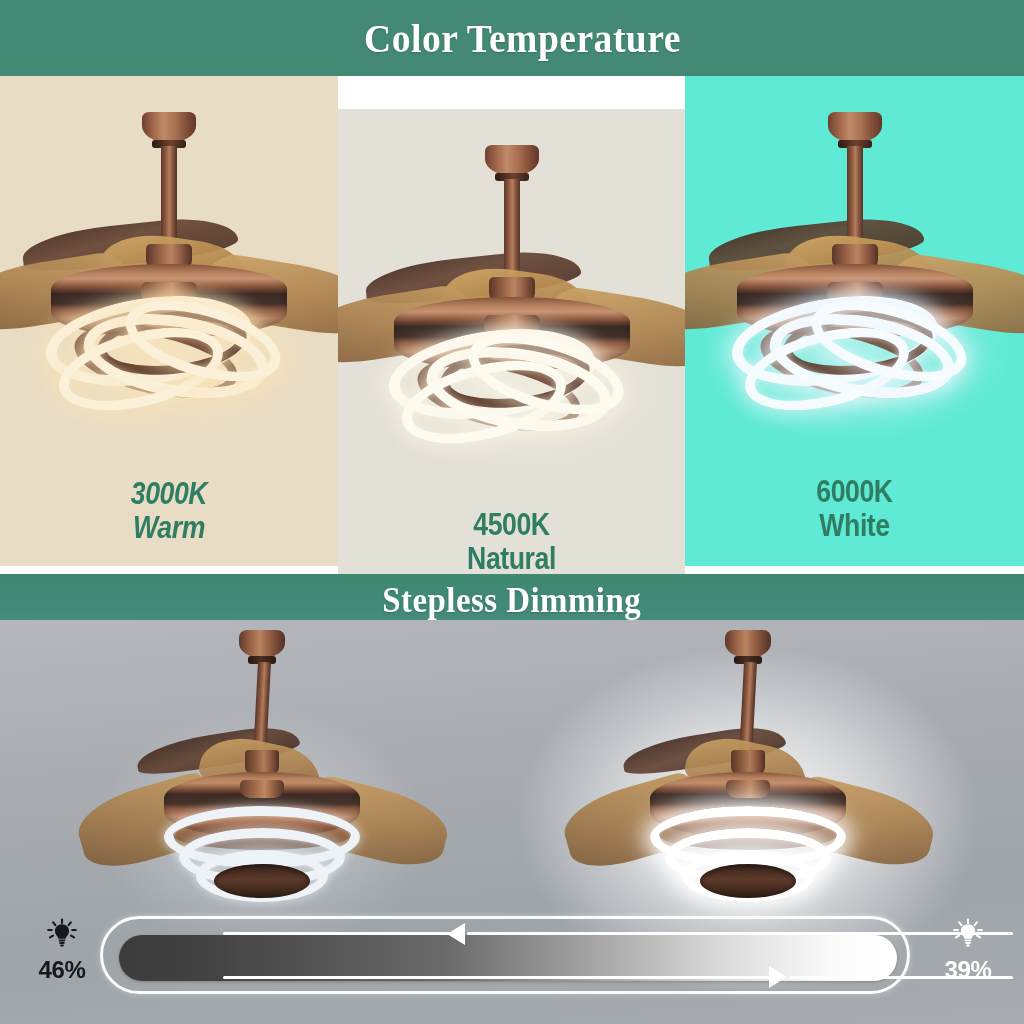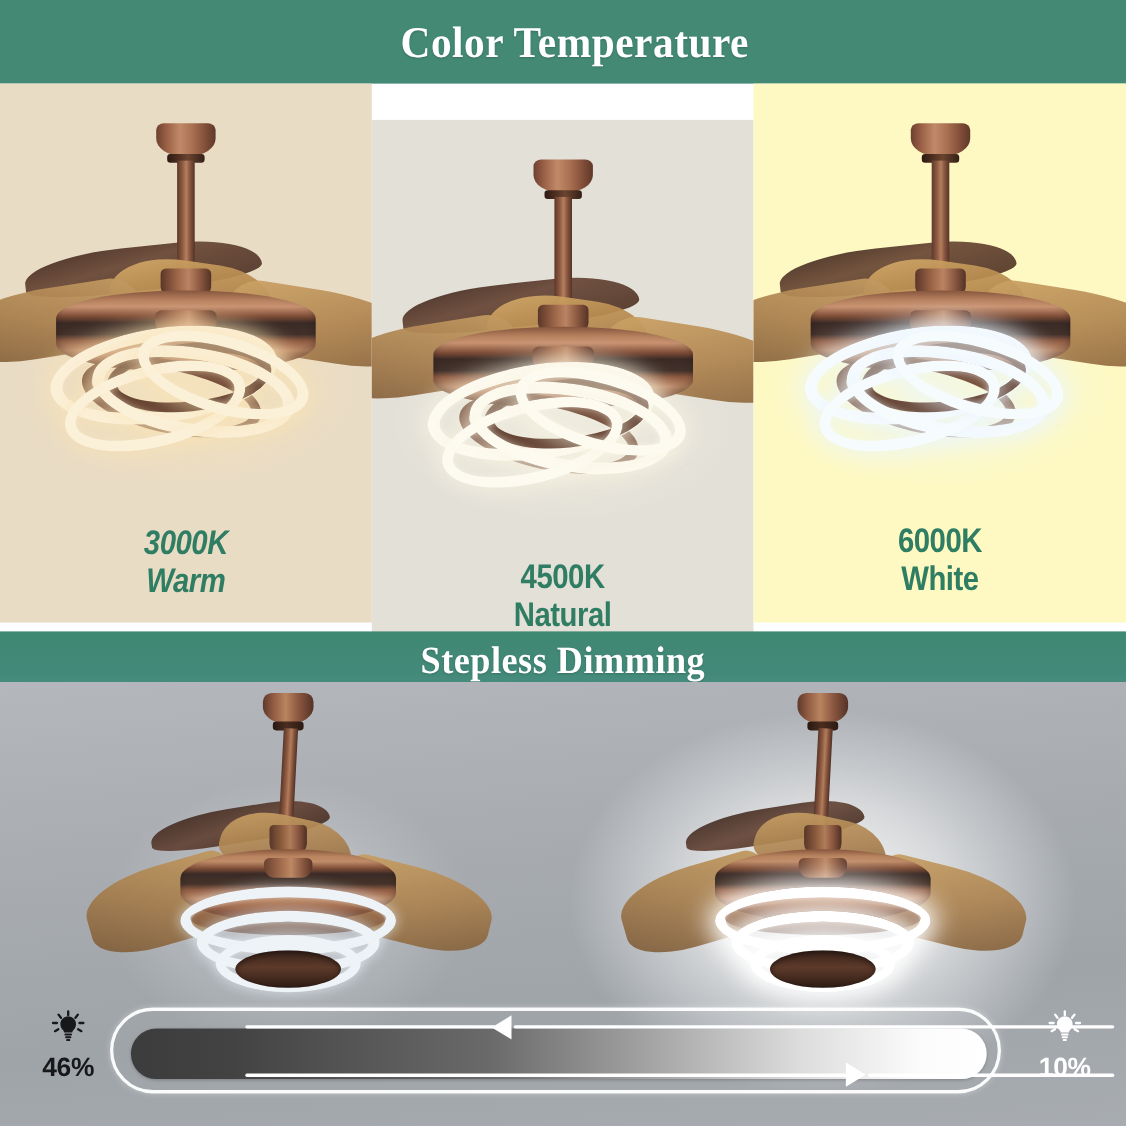--- a/index.html
+++ b/index.html
@@ -32,21 +32,21 @@
   .hdr-b .section-title { font-size:35px; }
 
   
   .ct-strip {
     position:absolute; left:0; top:76px; width:1024px; height:490px;
     display:flex;
   }
   .ct-panel { position:relative; height:100%; overflow:hidden; }
   .ct-panel.p1 { width:338px; background:#e9dcc5;font-style:italic; }
   .ct-panel.p2 { width:347px; background:#e3e0d8;margin-top:33px; }
-  .ct-panel.p3 { width:339px; background:#fef9c3; }
+  .ct-panel.p3 { width:339px; background:#5eead4; }
 
   .ct-label {
     position:absolute; bottom:22px; left:0; width:100%;
     text-align:center;
     color:#2f7d62;
     font-weight:bold;
     line-height:1.12;
     transform:scaleX(.86);
   }
   .ct-label .k { display:block; font-size:31px; letter-spacing:-.5px; }
@@ -500,17 +500,17 @@
               <line x1="30.8" y1="12" x2="27.2" y2="12"></line>
               <line x1="5" y1="19.4" x2="8" y2="17.6"></line>
               <line x1="29" y1="19.4" x2="26" y2="17.6"></line>
             </g>
             <path d="M17 6.2c-4.1 0-7.1 3-7.1 6.9 0 2.7 1.5 4.3 2.5 5.5.6.8.9 1.3.9 2.1h7.4c0-.8.3-1.3.9-2.1 1-1.2 2.5-2.8 2.5-5.5 0-3.9-3-6.9-7.1-6.9z" fill="#ffffff"></path>
             <rect x="13.6" y="21.6" width="6.8" height="1.8" rx="0.8" fill="#ffffff"></rect>
             <rect x="14.2" y="24.1" width="5.6" height="1.8" rx="0.8" fill="#ffffff"></rect>
             <rect x="15.2" y="26.6" width="3.6" height="1.8" rx="0.8" fill="#ffffff"></rect>
           </svg>
         </span>
-        <span class="pct">10%</span>
+        <span class="pct">39%</span>
       </div>
     </div>
   </div>
 </div>
 
 </body></html>

